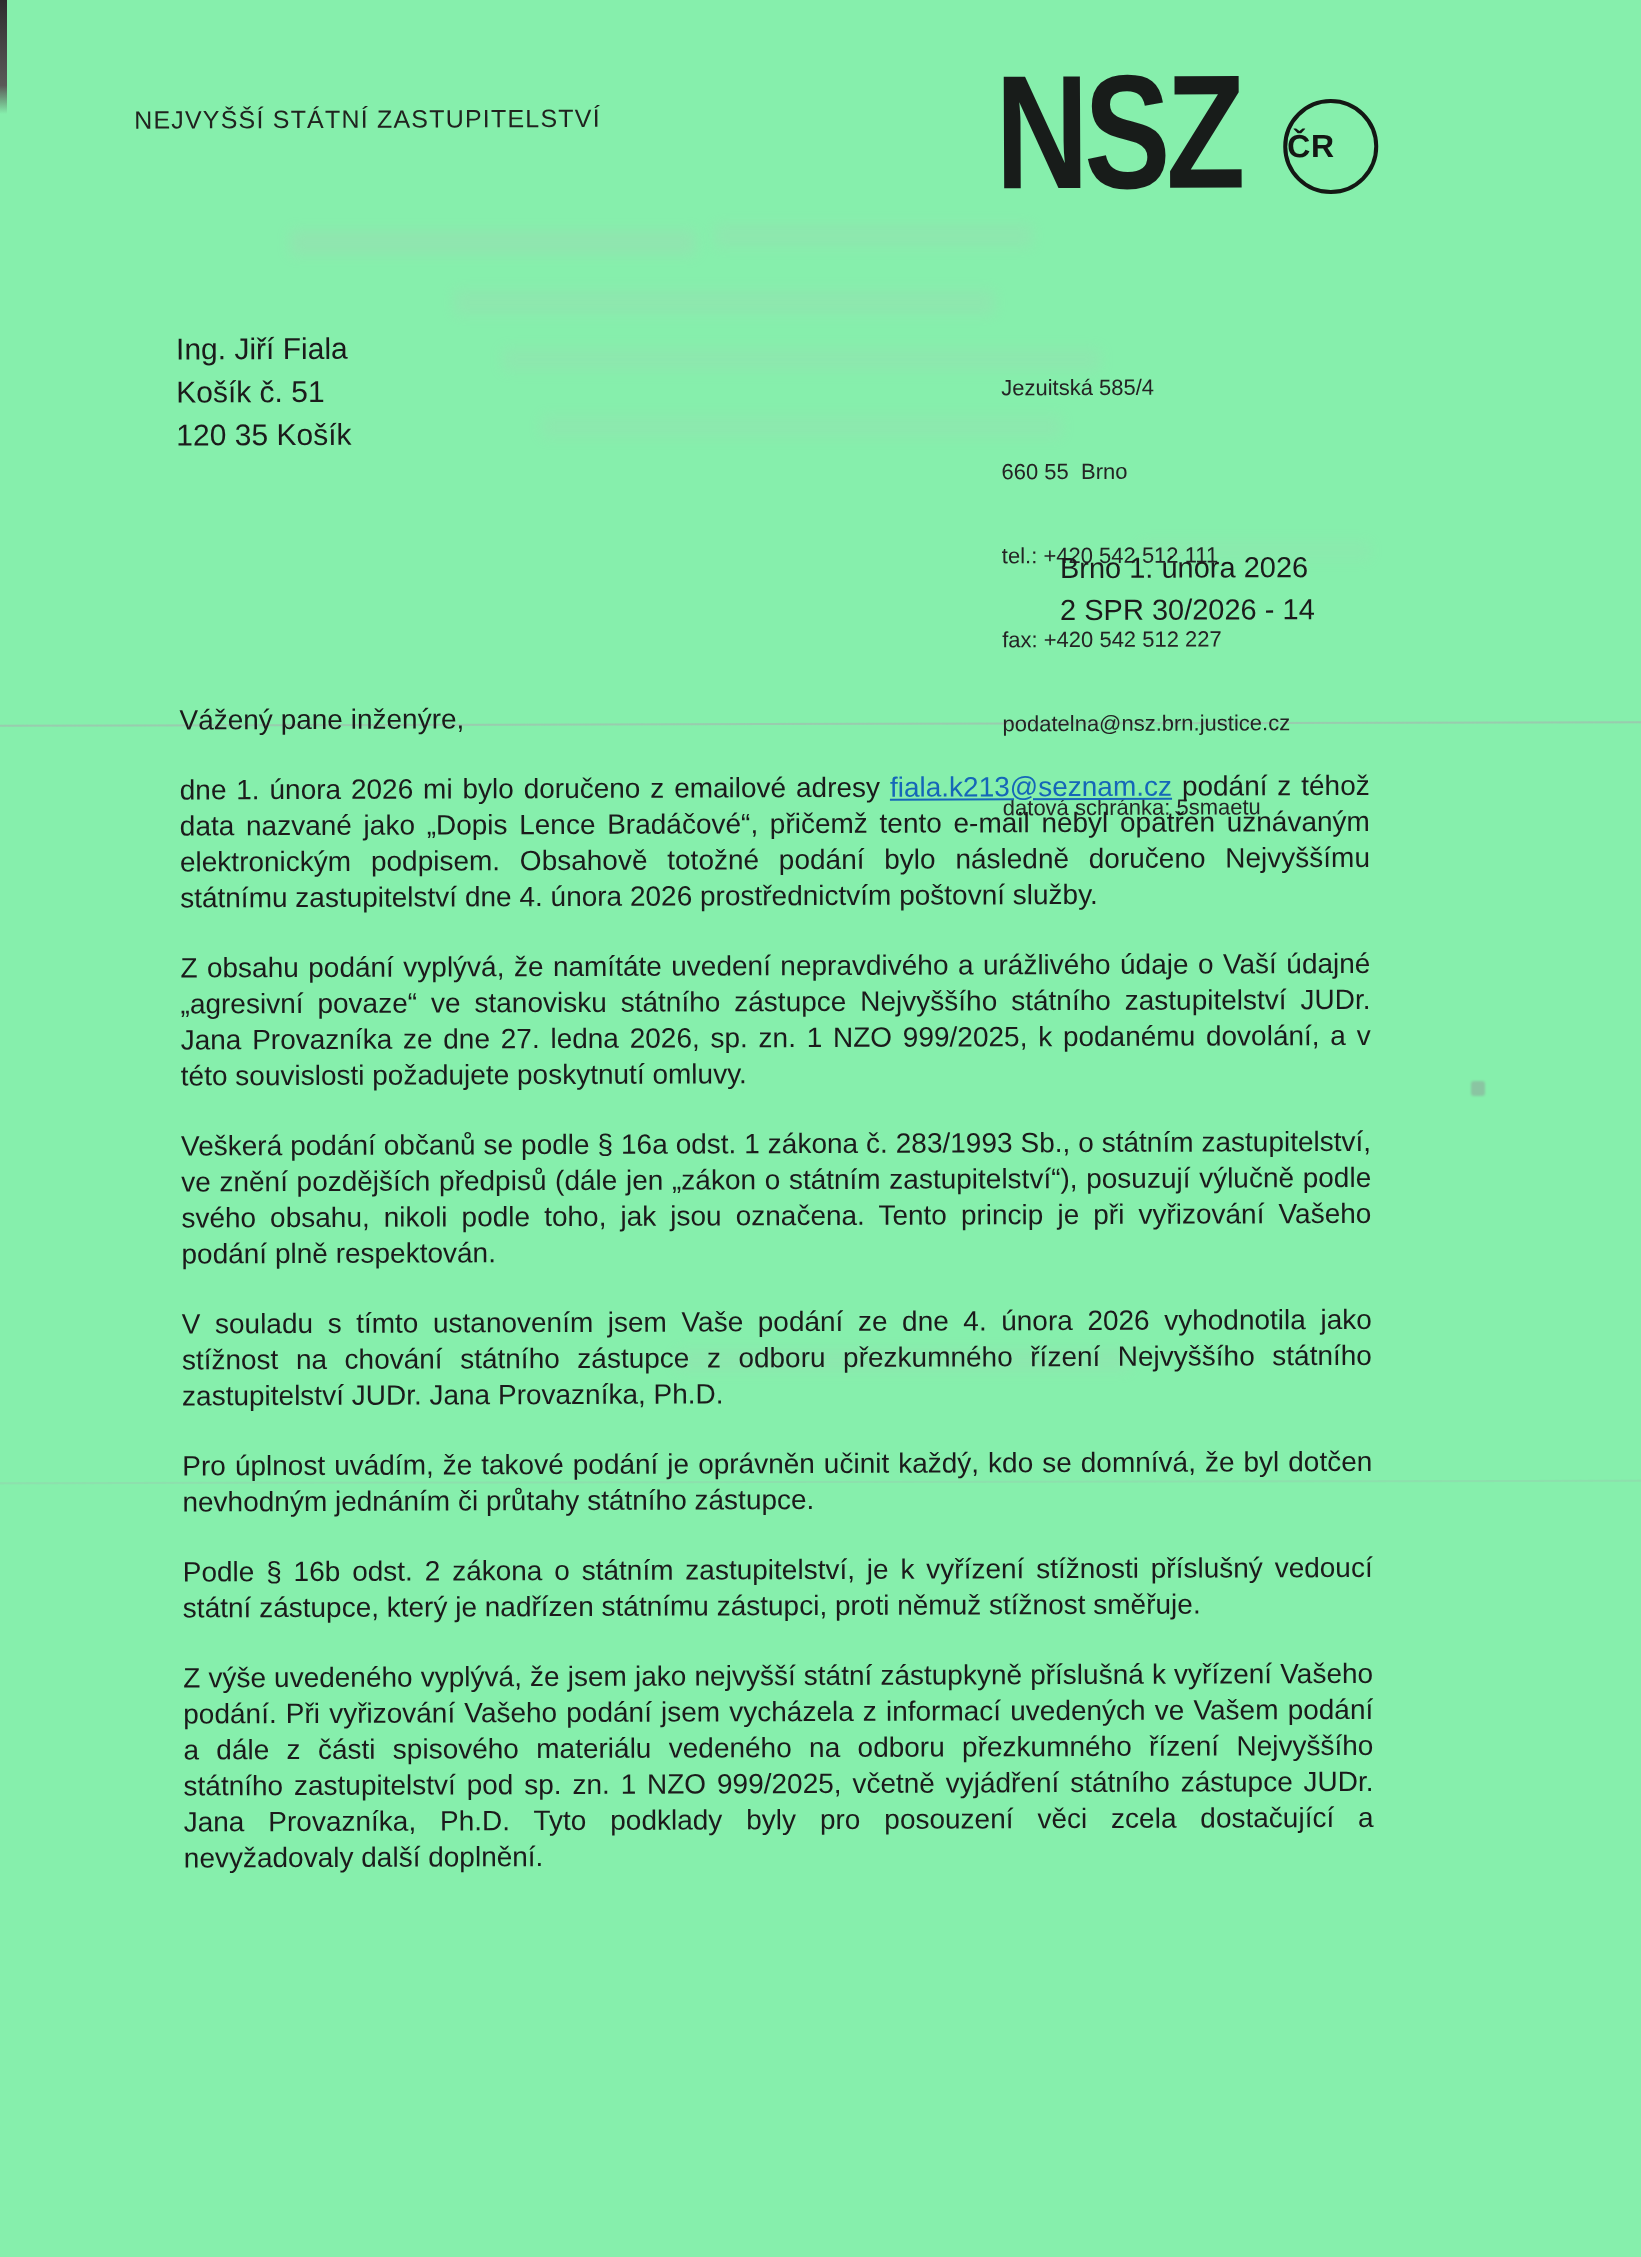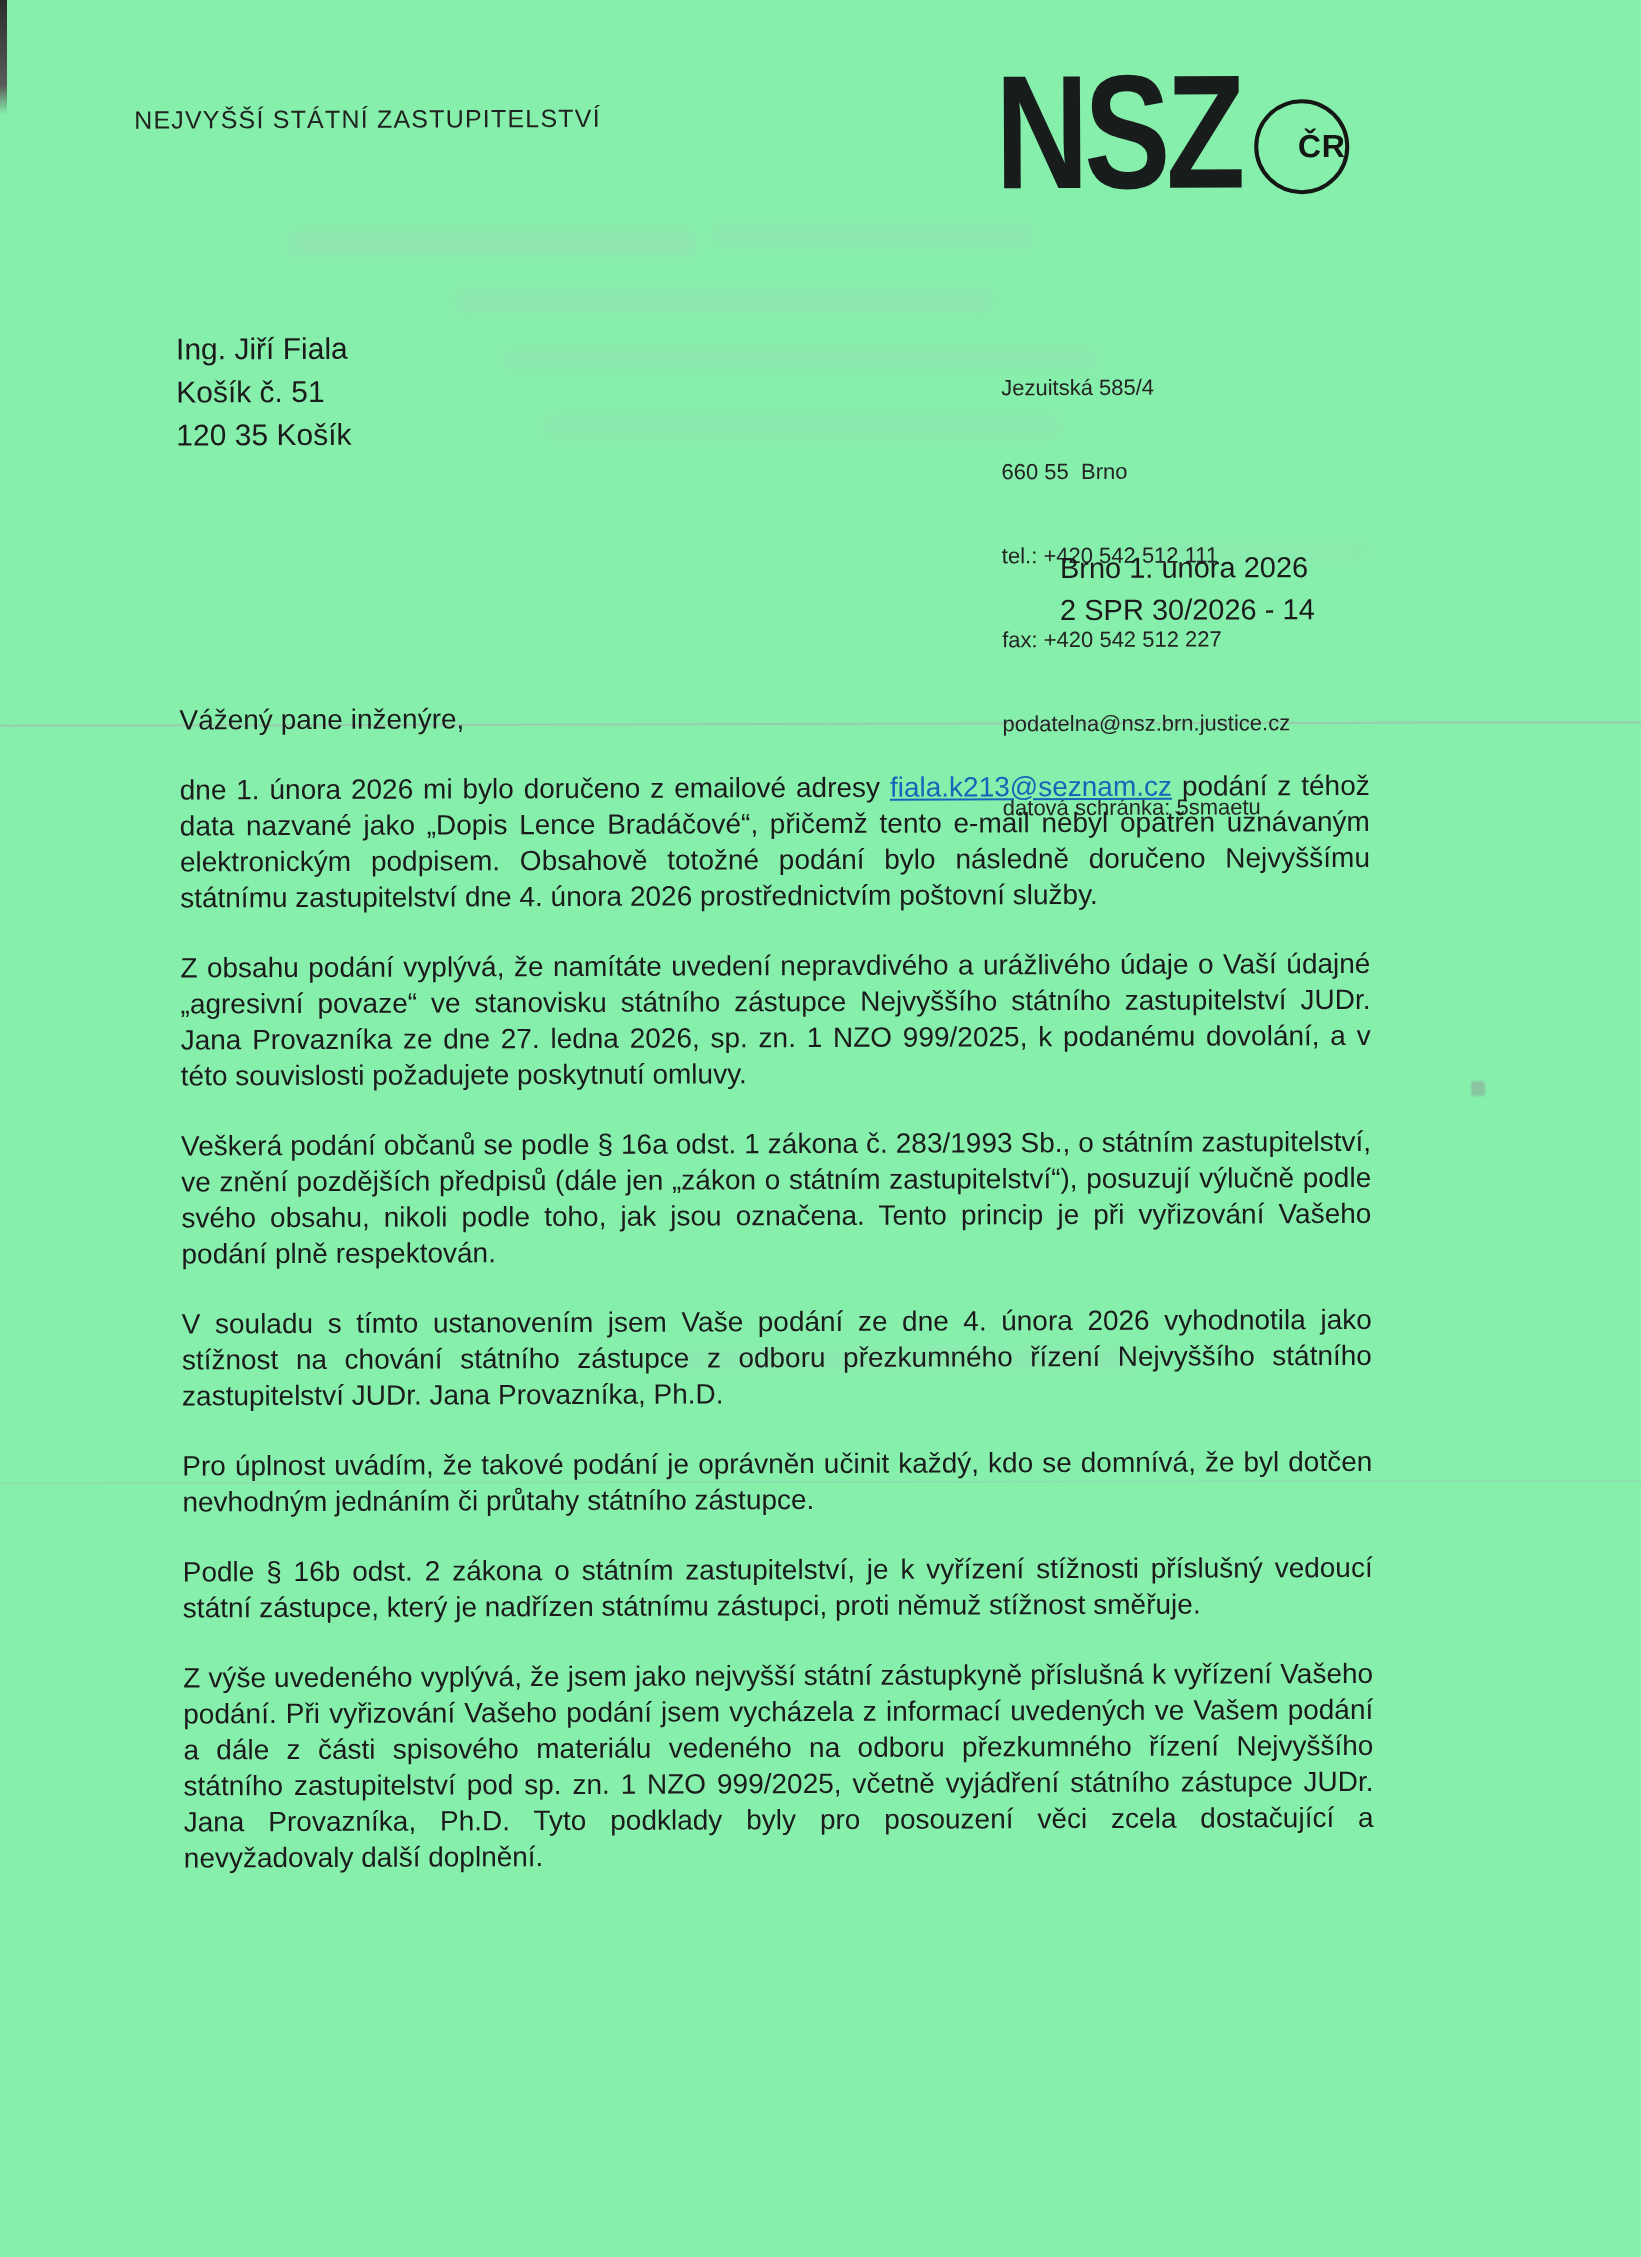--- a/index.html
+++ b/index.html
@@ -32,24 +32,24 @@
   .logo-wrap{position:absolute;left:999px;top:60px;width:406px;height:164px;}
   .logo-text{
     position:absolute;left:0;top:0;
     font-size:162px;line-height:145px;
     font-weight:bold;color:#181c1a;
     letter-spacing:-5.8px;
     transform:scaleX(0.80);
     transform-origin:left top;
   }
   .logo-circle{
-    position:absolute;left:259px;top:41px;
+    position:absolute;left:288px;top:41px;
     width:95px;height:95px;border-radius:50%;
     border:4.8px solid #141714;
-    display:flex;align-items:center;justify-content:flex-end;
+    display:flex;align-items:center;justify-content:flex-start;
     box-sizing:border-box;
   }
   .logo-circle span{
     font-size:32px;font-weight:bold;color:#141714;letter-spacing:0.5px;
   }
 
   
   .recipient{
     position:absolute;left:139px;top:325px;
     font-size:30px;line-height:43px;color:#1b1b1b;margin-left:40px;

